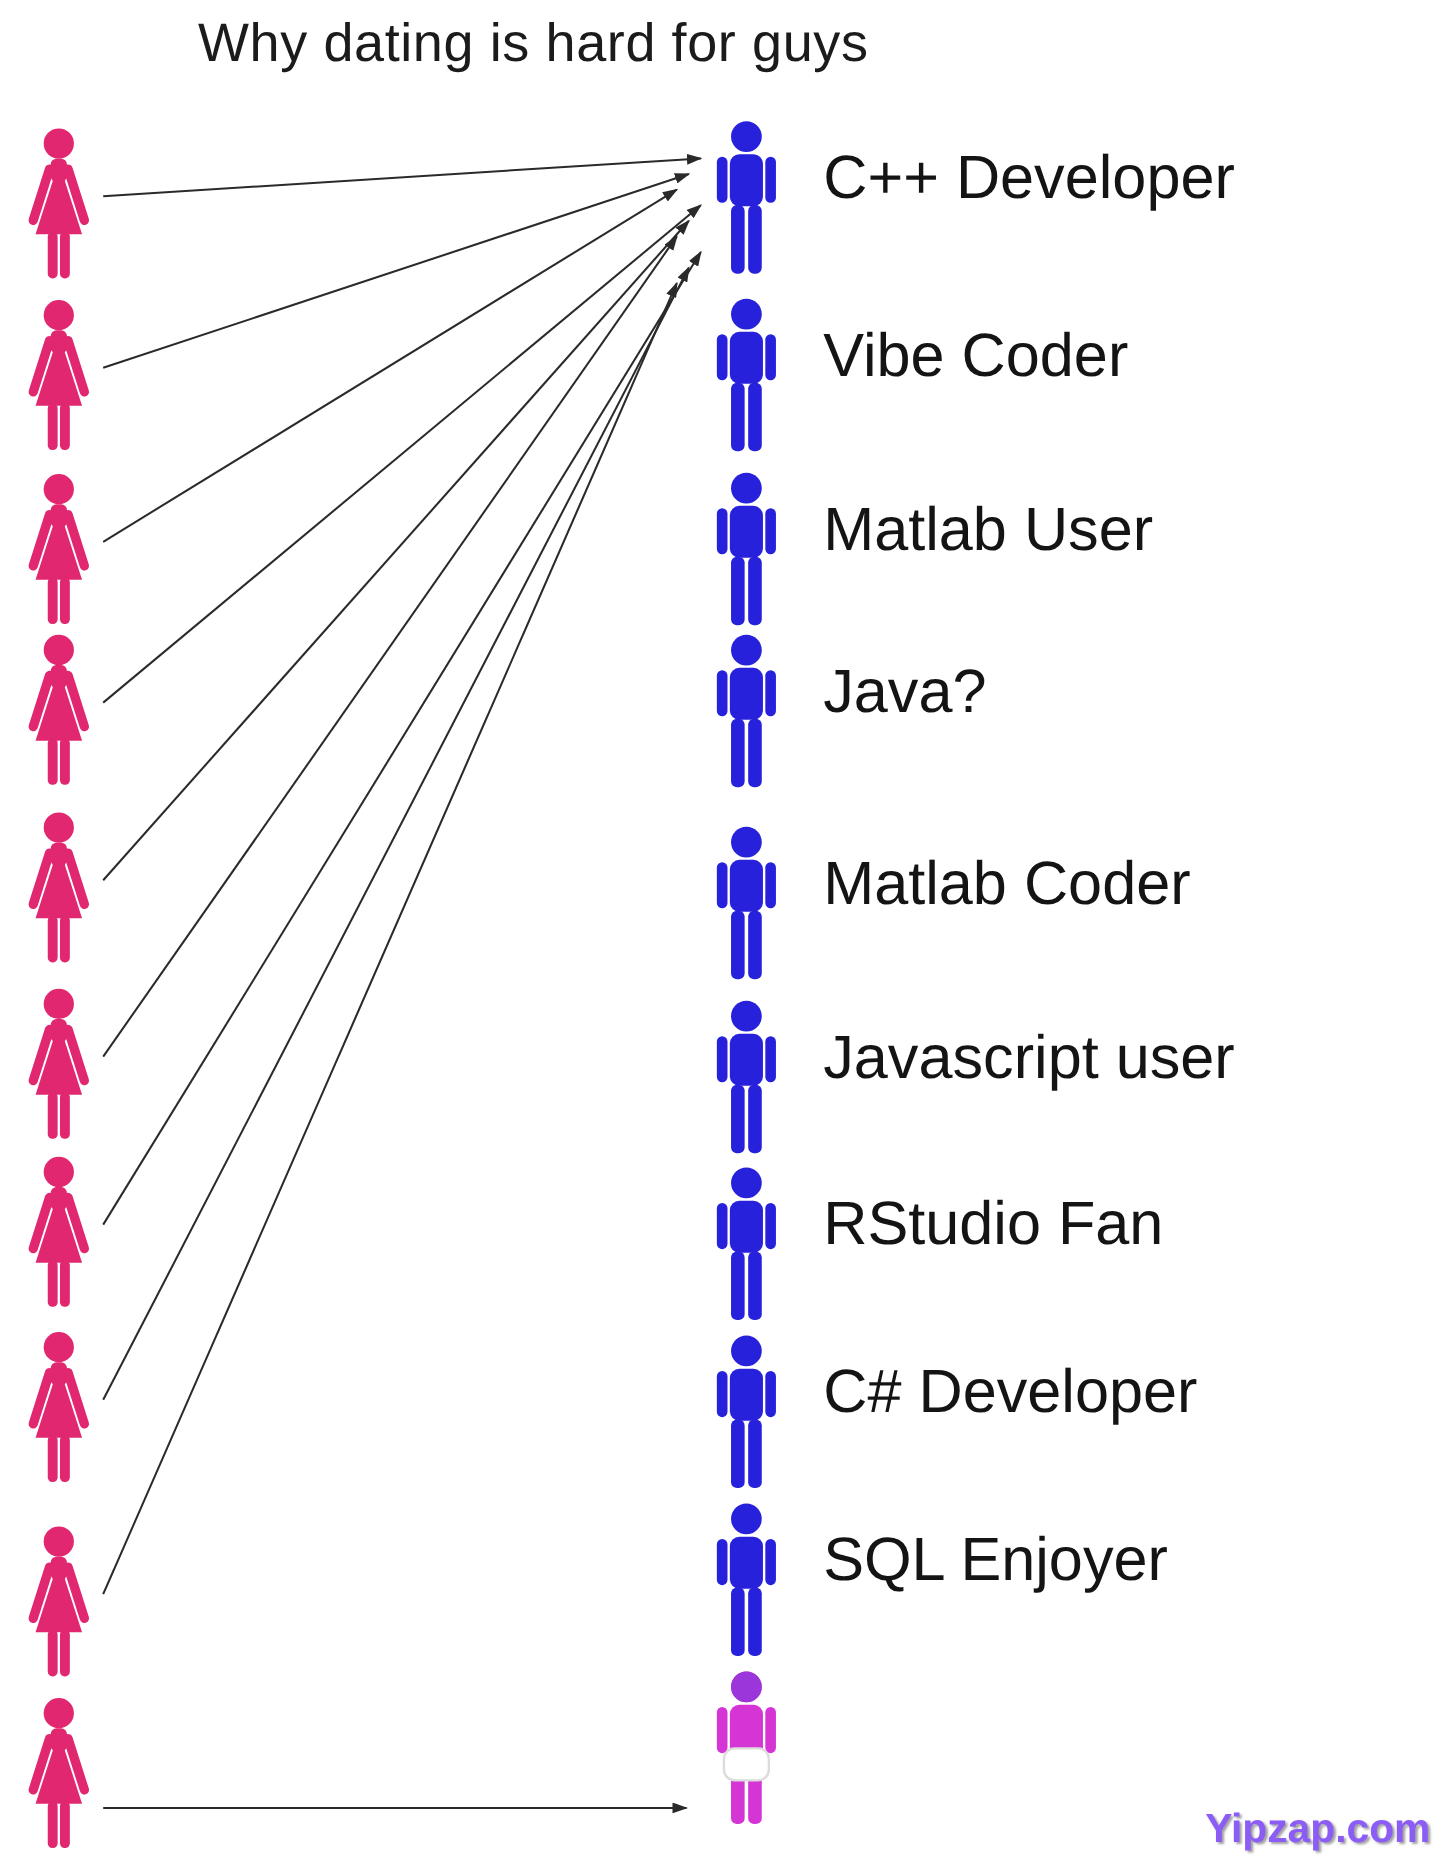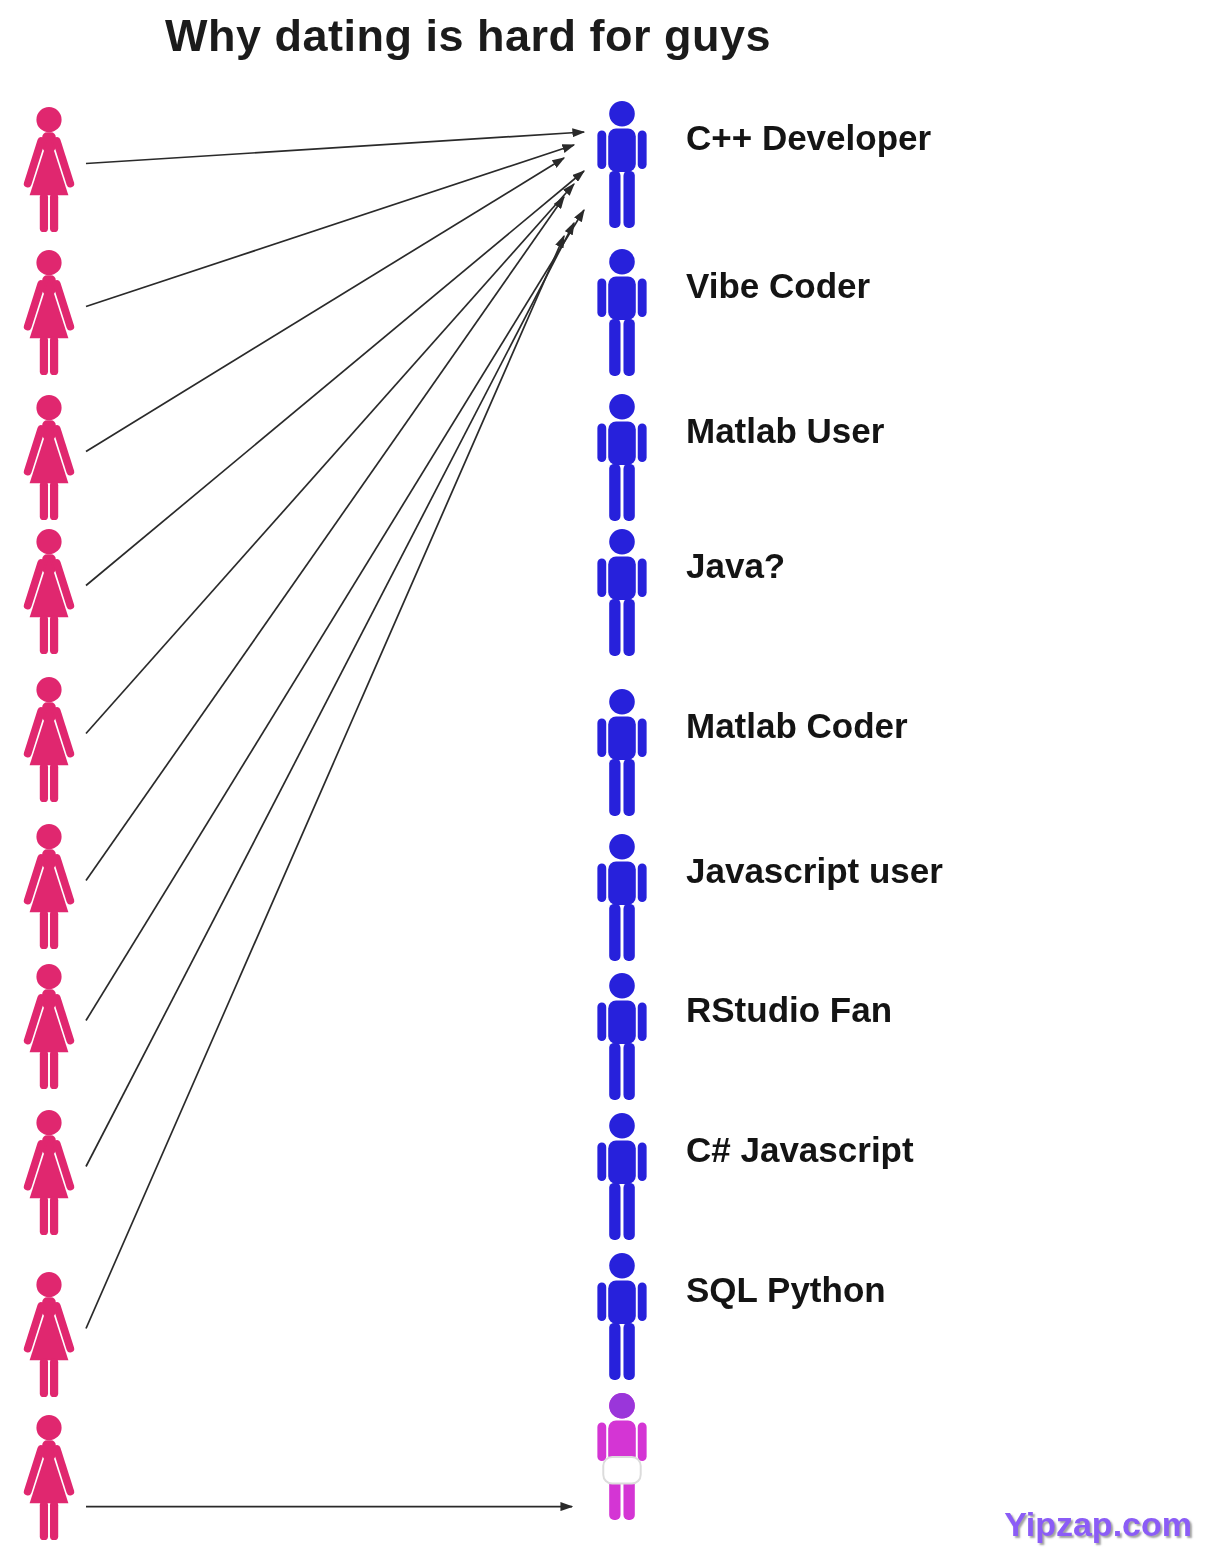--- a/index.html
+++ b/index.html
@@ -9,21 +9,21 @@
     height: 1554px;
     background: #ffffff;
     overflow: hidden;
     font-family: "Liberation Sans", "DejaVu Sans", sans-serif;
   }
   .title {
     position: absolute;
     left: 165px;
     top: 10px;
     font-size: 45px;
-    font-weight: 700;
+    font-weight: 400;
     color: #1b1b1b;
     letter-spacing: 0.5px;
     white-space: nowrap;
   }
   .woman {
     position: absolute;
     left: 18px;
     width: 62px;
     height: 130px;
     z-index: 2;
@@ -36,22 +36,22 @@
     align-items: flex-start;
     z-index: 2;
   }
   .man-row svg.fig { width: 64px; height: 130px; color: var(--man); flex: 0 0 auto; }
   .man-row svg.fig.rust { color: var(--rust-body); }
   .rust-head { fill: var(--rust-head); }
   .rust-shorts { fill: #ffffff; stroke: #dcdcdc; stroke-width: 2; }
   .man-label {
     margin-left: 32px;
     padding-top: 18px;
-    font-size: 35px;
-    font-weight: 700;
+    font-size: 51px;
+    font-weight: 400;
     color: #141414;
     white-space: nowrap;
   }
   #arrow-layer {
     position: absolute;
     left: 0; top: 0;
     width: 1206px;
     height: 1554px;
     z-index: 1;
     pointer-events: none;
@@ -167,27 +167,27 @@
   <div class="man-row" style="top:972px">
     <svg class="fig" viewBox="0 0 64 132">
         <use href="#man-sym"></use>
       </svg>
     <div class="man-label">RStudio Fan</div>
   </div>
   <div class="man-row" style="top:1112px">
     <svg class="fig" viewBox="0 0 64 132">
         <use href="#man-sym"></use>
       </svg>
-    <div class="man-label">C# Javascript</div>
+    <div class="man-label">C# Developer</div>
   </div>
   <div class="man-row" style="top:1252px">
     <svg class="fig" viewBox="0 0 64 132">
         <use href="#man-sym"></use>
       </svg>
-    <div class="man-label">SQL Python</div>
+    <div class="man-label">SQL Enjoyer</div>
   </div>
   <div class="man-row" style="top:1392px">
     <svg class="fig rust" viewBox="0 0 64 132">
       <use href="#man-sym"></use>
       <circle class="rust-head" cx="32" cy="14" r="13"></circle>
       <rect class="rust-shorts" x="13" y="66" width="38" height="27" rx="9"></rect>
     </svg>
   </div>
 
   <svg id="arrow-layer">

